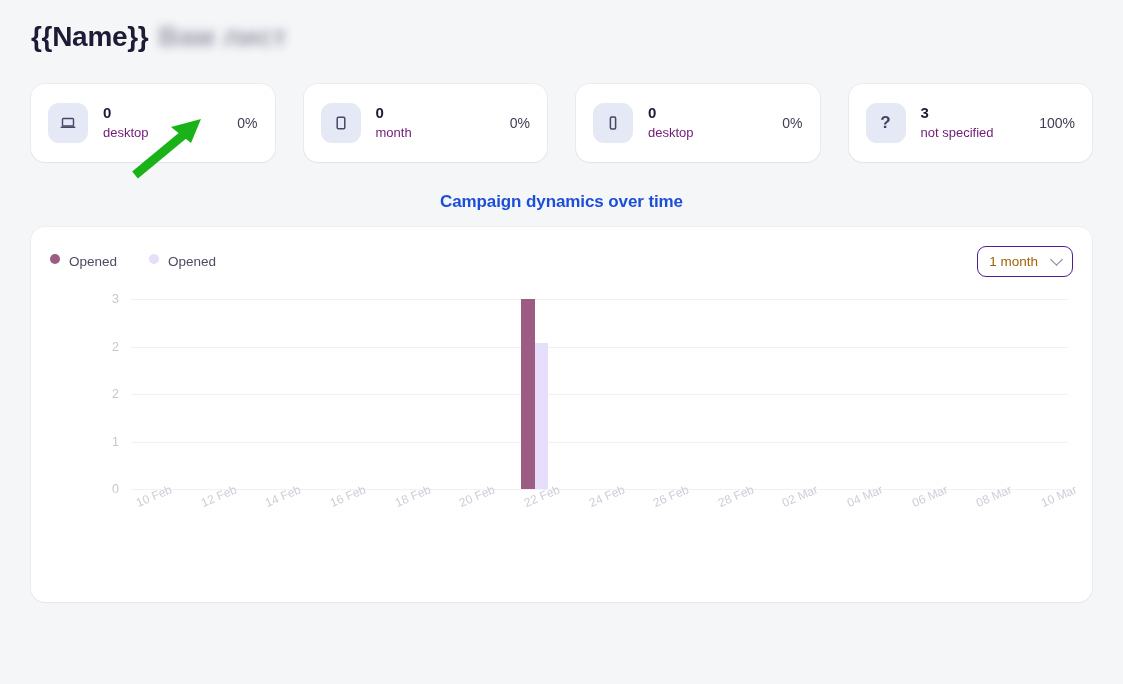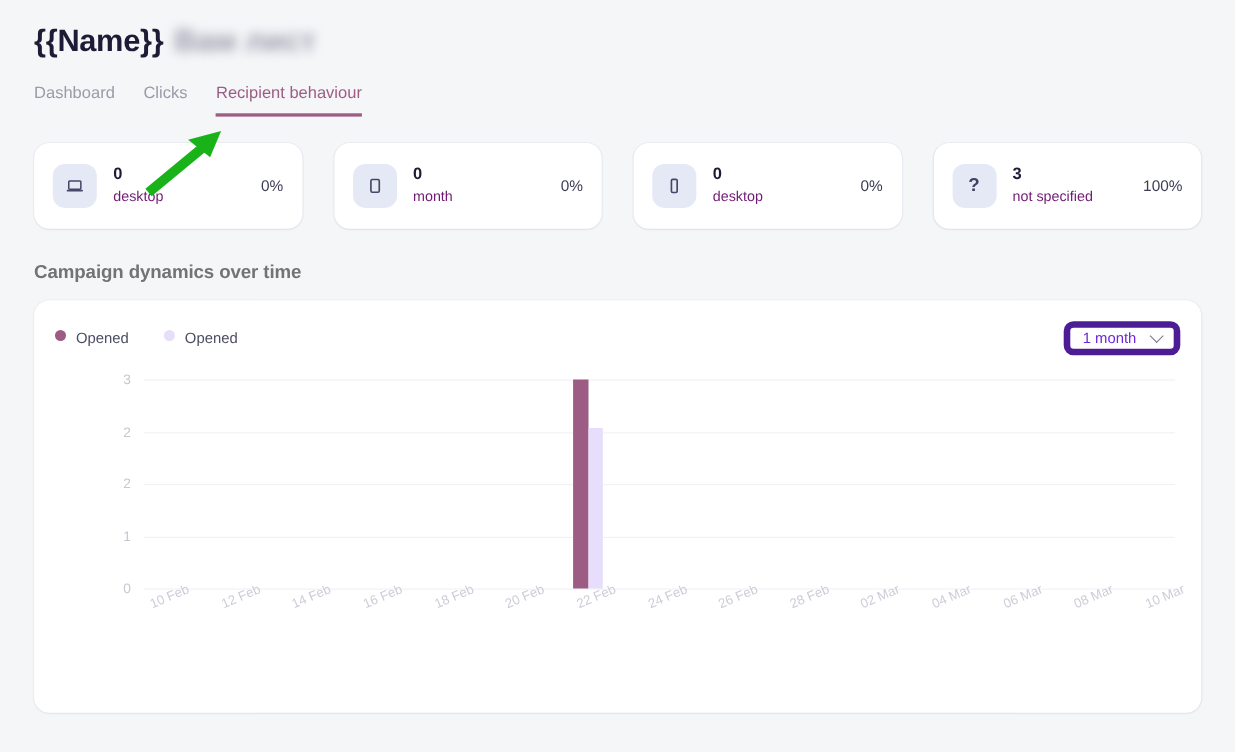--- a/index.html
+++ b/index.html
@@ -125,23 +125,24 @@
     font-size: 14px;
     color: #3d3d55;
     white-space: nowrap;
     margin-left: 8px;
   }
 
   
   .section-title {
     font-size: 17px;
     font-weight: bold;
-    color: #737373;
+    color: #1d4ed8;
     margin-top: 30px;
     letter-spacing: -0.1px;
+    text-align: center;
   }
 
   
   .chart-card {
     background: #ffffff;
     border-radius: 14px;
     margin-top: 15px;
     height: 375px;
     position: relative;
     box-shadow: 0 1px 2px rgba(30, 30, 60, 0.05),
@@ -170,26 +171,26 @@
     width: 10px;
     height: 10px;
     border-radius: 50%;
     display: inline-block;
   }
 
   .range-select {
     display: flex;
     align-items: center;
     gap: 14px;
-    border: 6px solid #4c1d95;
+    border: 1px solid #4c1d95;
     border-radius: 9px;
     height: 31px;
     padding: 0 11px;
     font-size: 13.5px;
-    color: #6d28d9;
+    color: #a16207;
     background: #fff;
     cursor: pointer;
   }
   .chev {
     width: 9px;
     height: 9px;
     border-right: 1.6px solid #7b7b90;
     border-bottom: 1.6px solid #7b7b90;
     transform: translateY(-2px) rotate(45deg);
   }
@@ -253,25 +254,20 @@
 </head>
 <body>
 
 <div class="page">
 
   <div class="title-row">
     <span class="title-main">{{Name}}</span>
     <span class="title-blur">Вам лист</span>
   </div>
 
-  <div class="tabs">
-    <div class="tab">Dashboard</div>
-    <div class="tab">Clicks</div>
-    <div class="tab active">Recipient behaviour</div>
-  </div>
 
   <div class="cards">
 
     <div class="card">
       <div class="card-icon">
         <svg width="20" height="20" viewBox="0 0 20 20" fill="none" aria-hidden="true">
           <rect x="4.5" y="5.5" width="11" height="7.5" rx="0.8" stroke="#454767" stroke-width="1.4"></rect>
           <rect x="2.6" y="13.6" width="14.8" height="1.5" rx="0.7" fill="#454767"></rect>
         </svg>
       </div>

